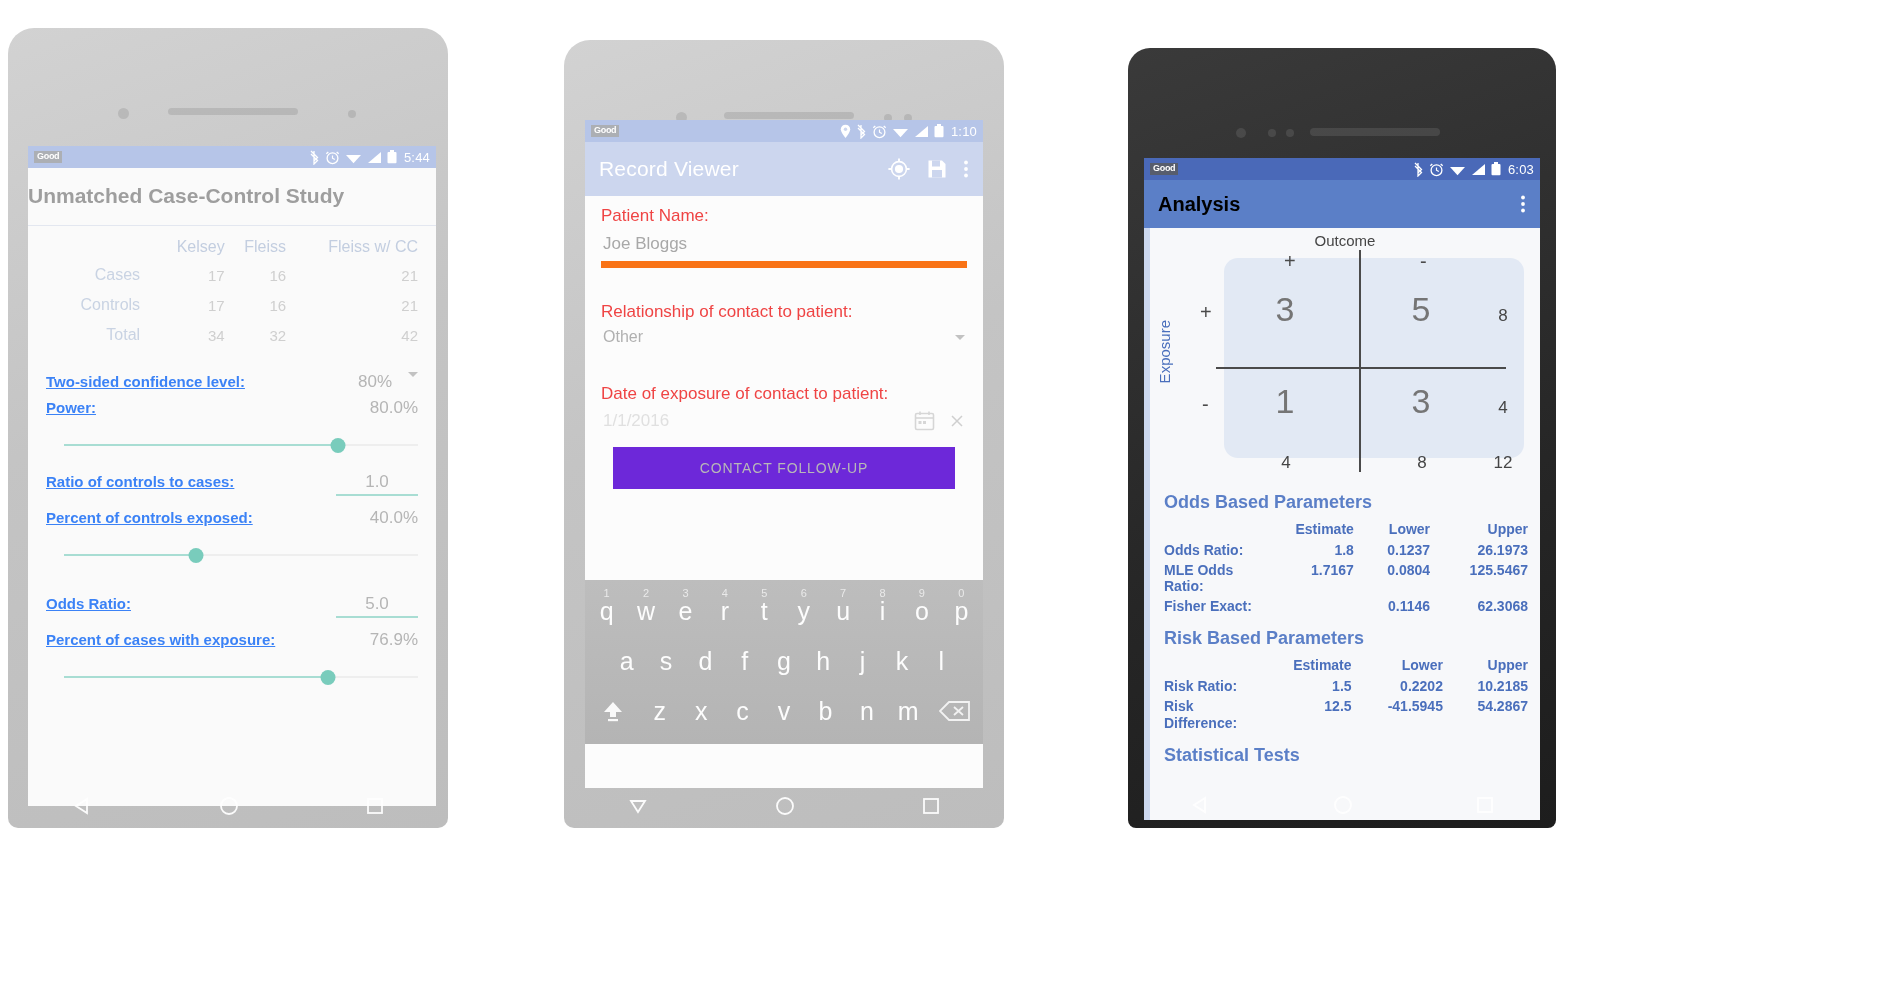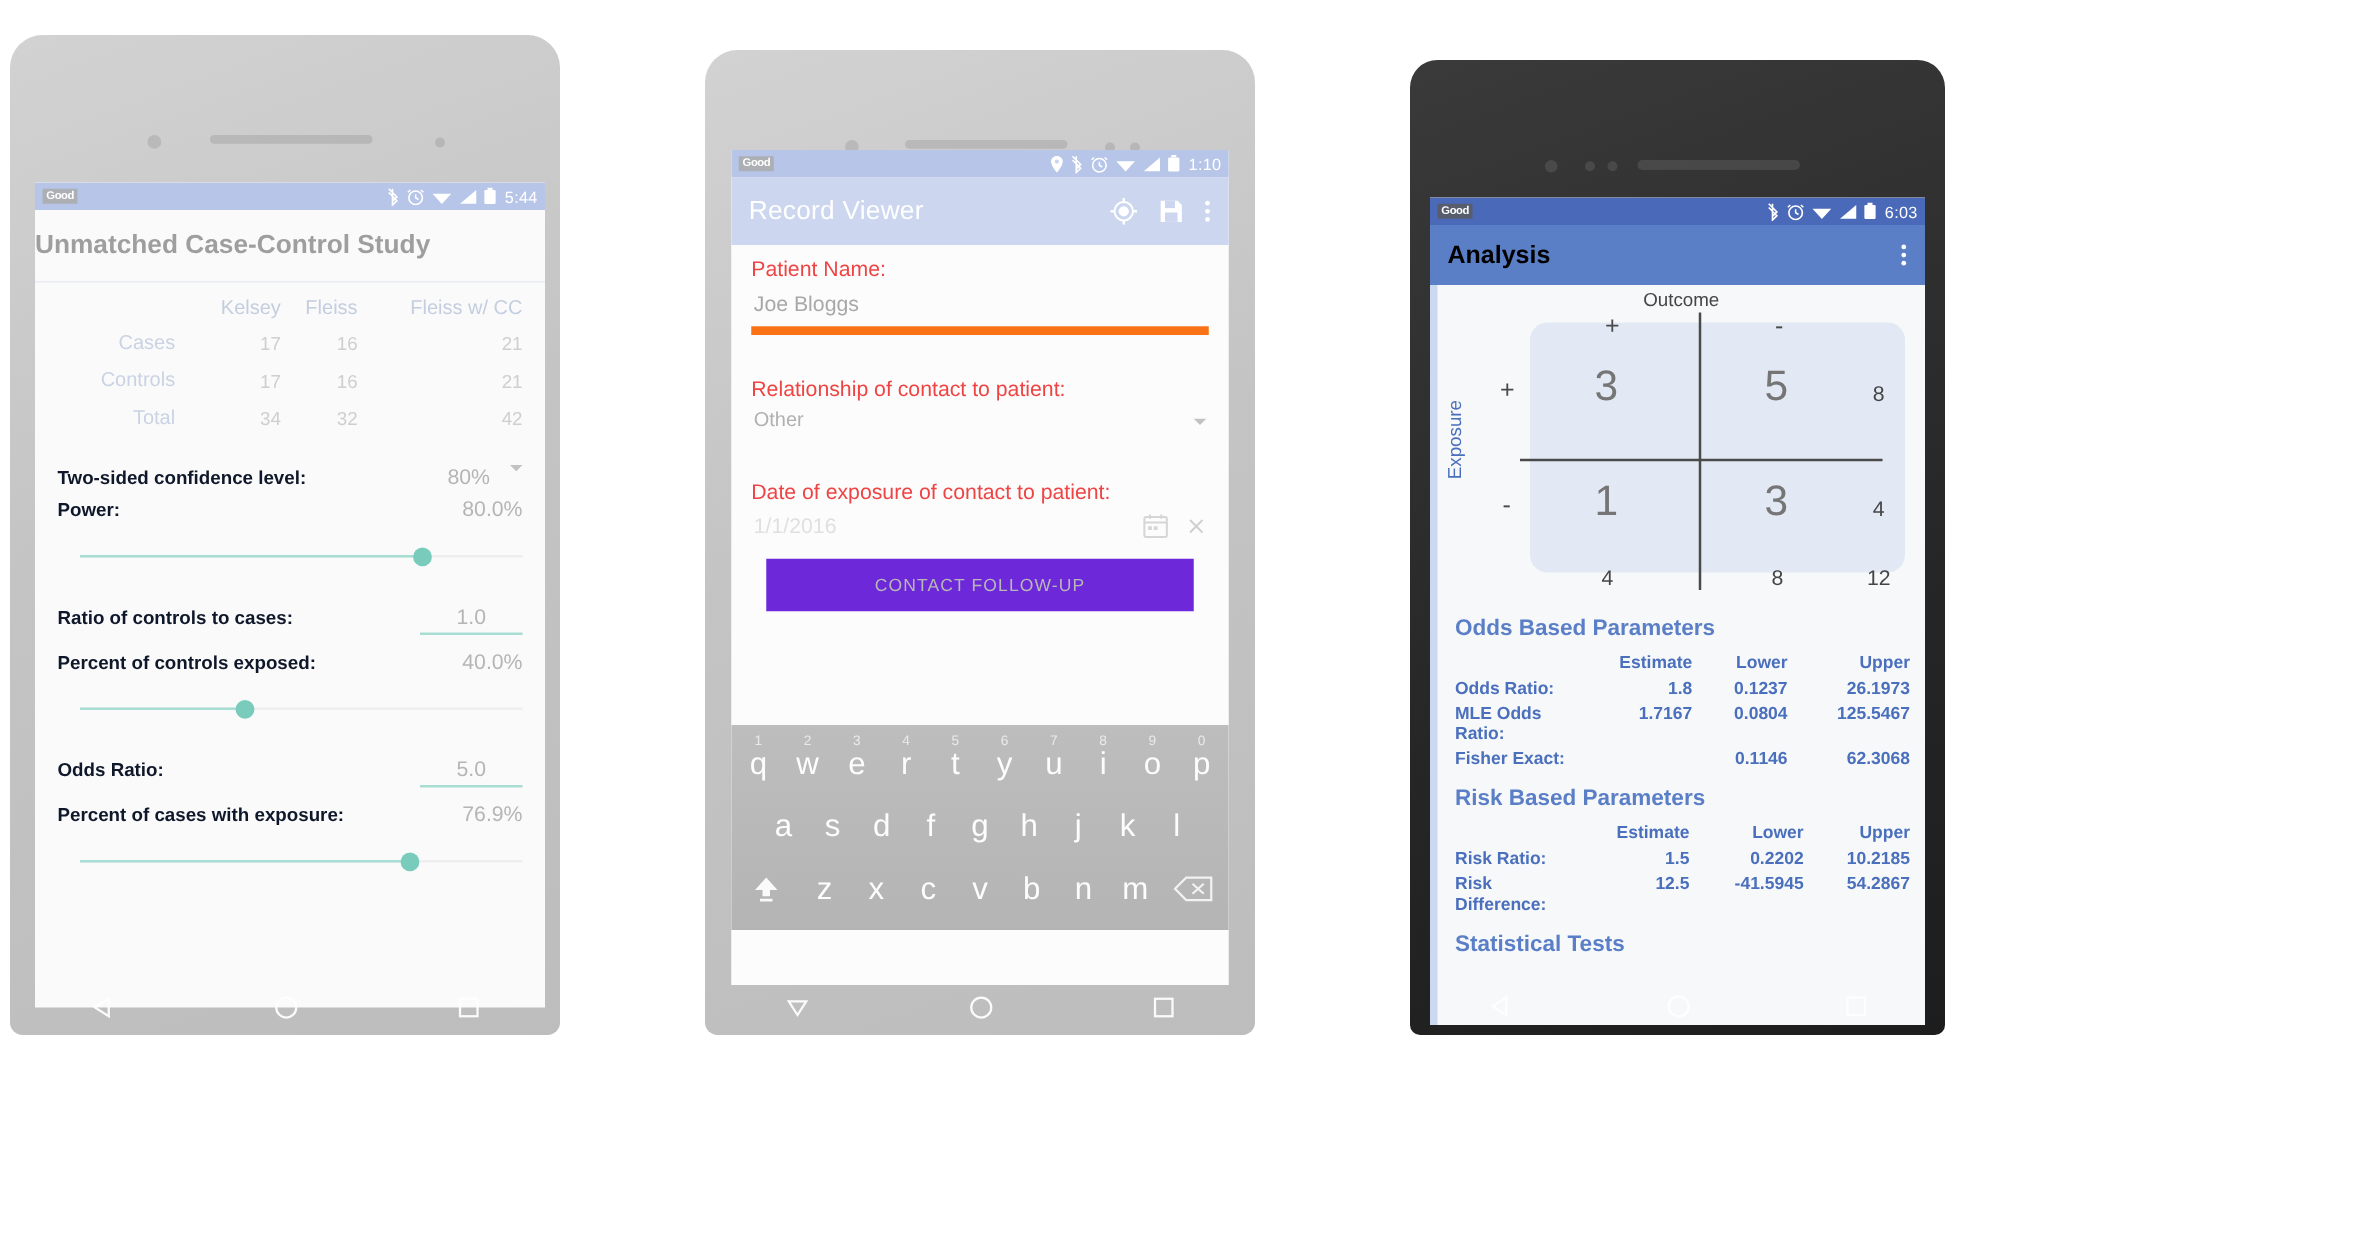--- a/index.html
+++ b/index.html
@@ -92,21 +92,21 @@
   .p1-table td.rowlab {
     color: #c9d3e3; font-size: 16px; text-align: right;
     padding-right: 14px; white-space: nowrap;
   }
   .p1-row {
     display: flex; align-items: baseline; justify-content: space-between;
     margin-top: 14px;
   }
   .p1-lab {
     font: bold 15px "Liberation Sans", sans-serif;
-    color: #0f172a; white-space: nowrap;
+    color: #3b82f6; white-space: nowrap; text-decoration: underline;
   }
   .p1-val {
     font: 17px "Liberation Sans", sans-serif; color: #b5b5b5;
   }
   .p1-spin {
     display: flex; align-items: flex-start; gap: 16px;
   }
   .p1-caret {
     width: 0; height: 0; border-left: 5px solid transparent;
     border-right: 5px solid transparent; border-top: 5px solid #c2c2c2;
@@ -362,21 +362,21 @@
         <div class="p1-row" style="margin-top:6px;">
           <span class="p1-lab">Power:</span>
           <span class="p1-val">80.0%</span>
         </div>
         <div class="p1-slider">
           <span class="p1-track"></span>
           <span class="p1-fill" style="width:268px;"></span>
           <span class="p1-thumb" style="left:292px;"></span>
         </div>
 
-        <div class="p1-row" style="margin-top:24px;">
+        <div class="p1-row" style="margin-top:12px;">
           <span class="p1-lab">Ratio of controls to cases:</span>
           <span class="p1-field">1.0</span>
         </div>
 
         <div class="p1-row" style="margin-top:12px;">
           <span class="p1-lab">Percent of controls exposed:</span>
           <span class="p1-val">40.0%</span>
         </div>
         <div class="p1-slider">
           <span class="p1-track"></span>

